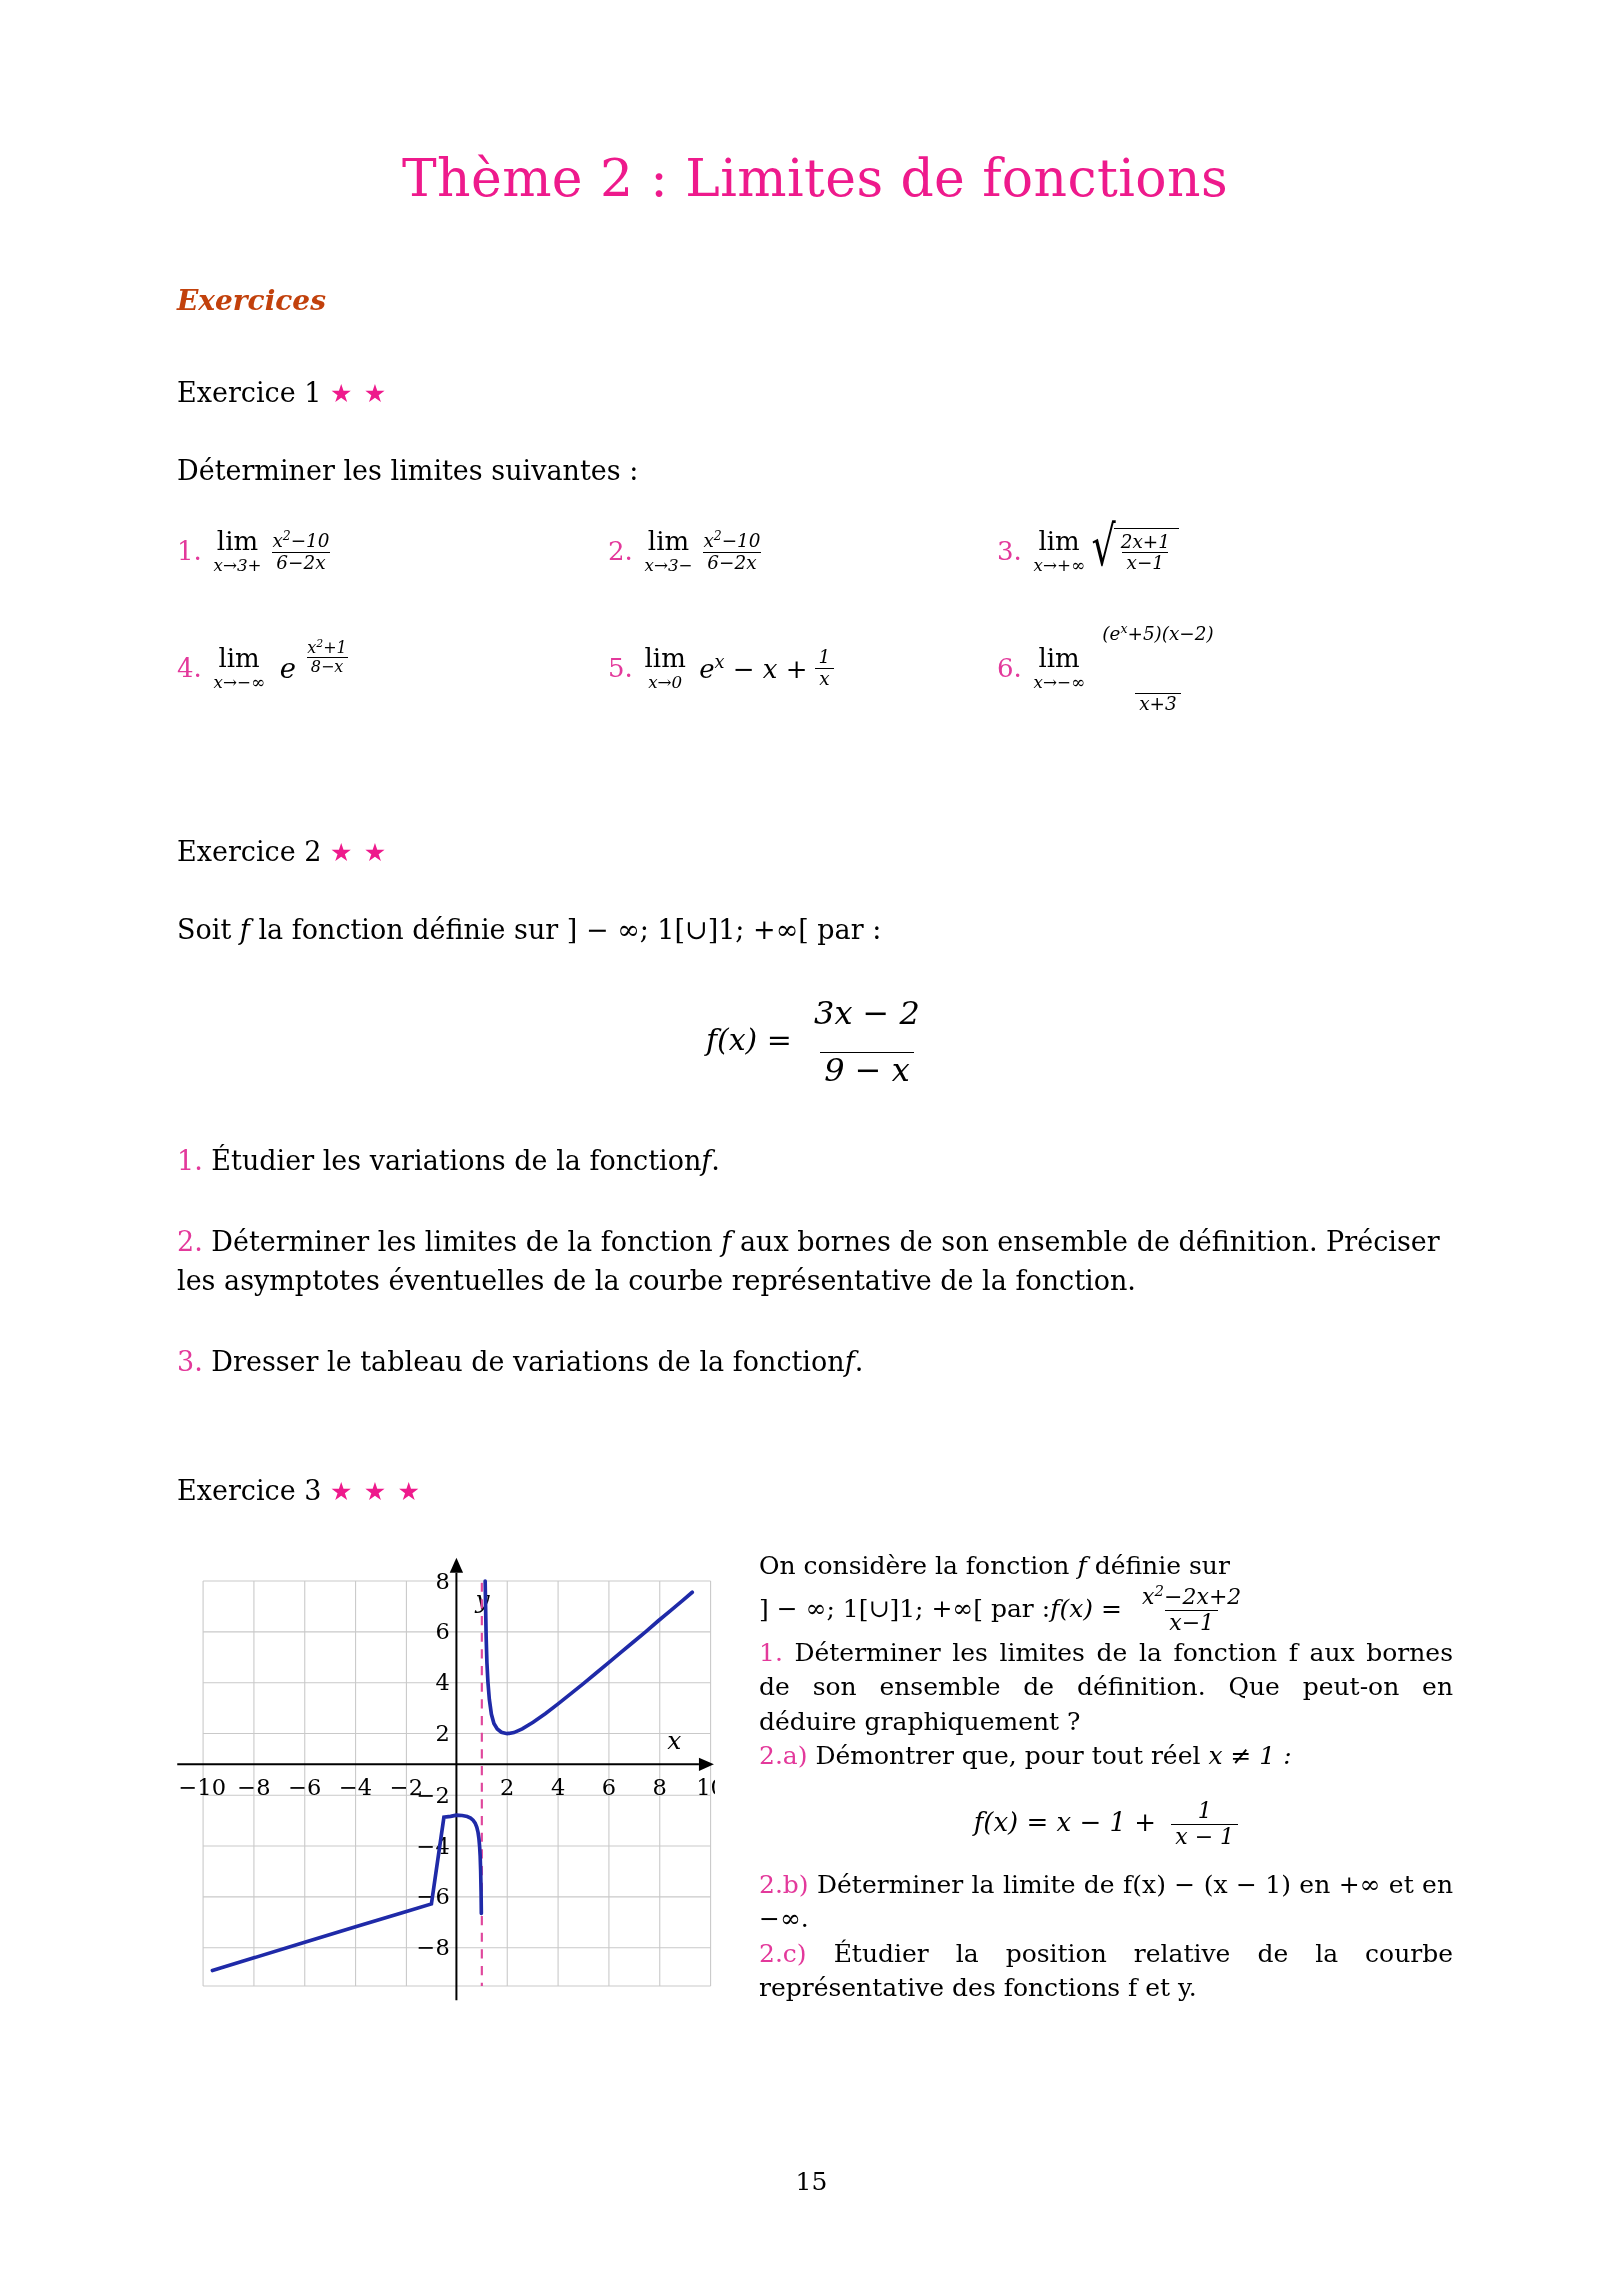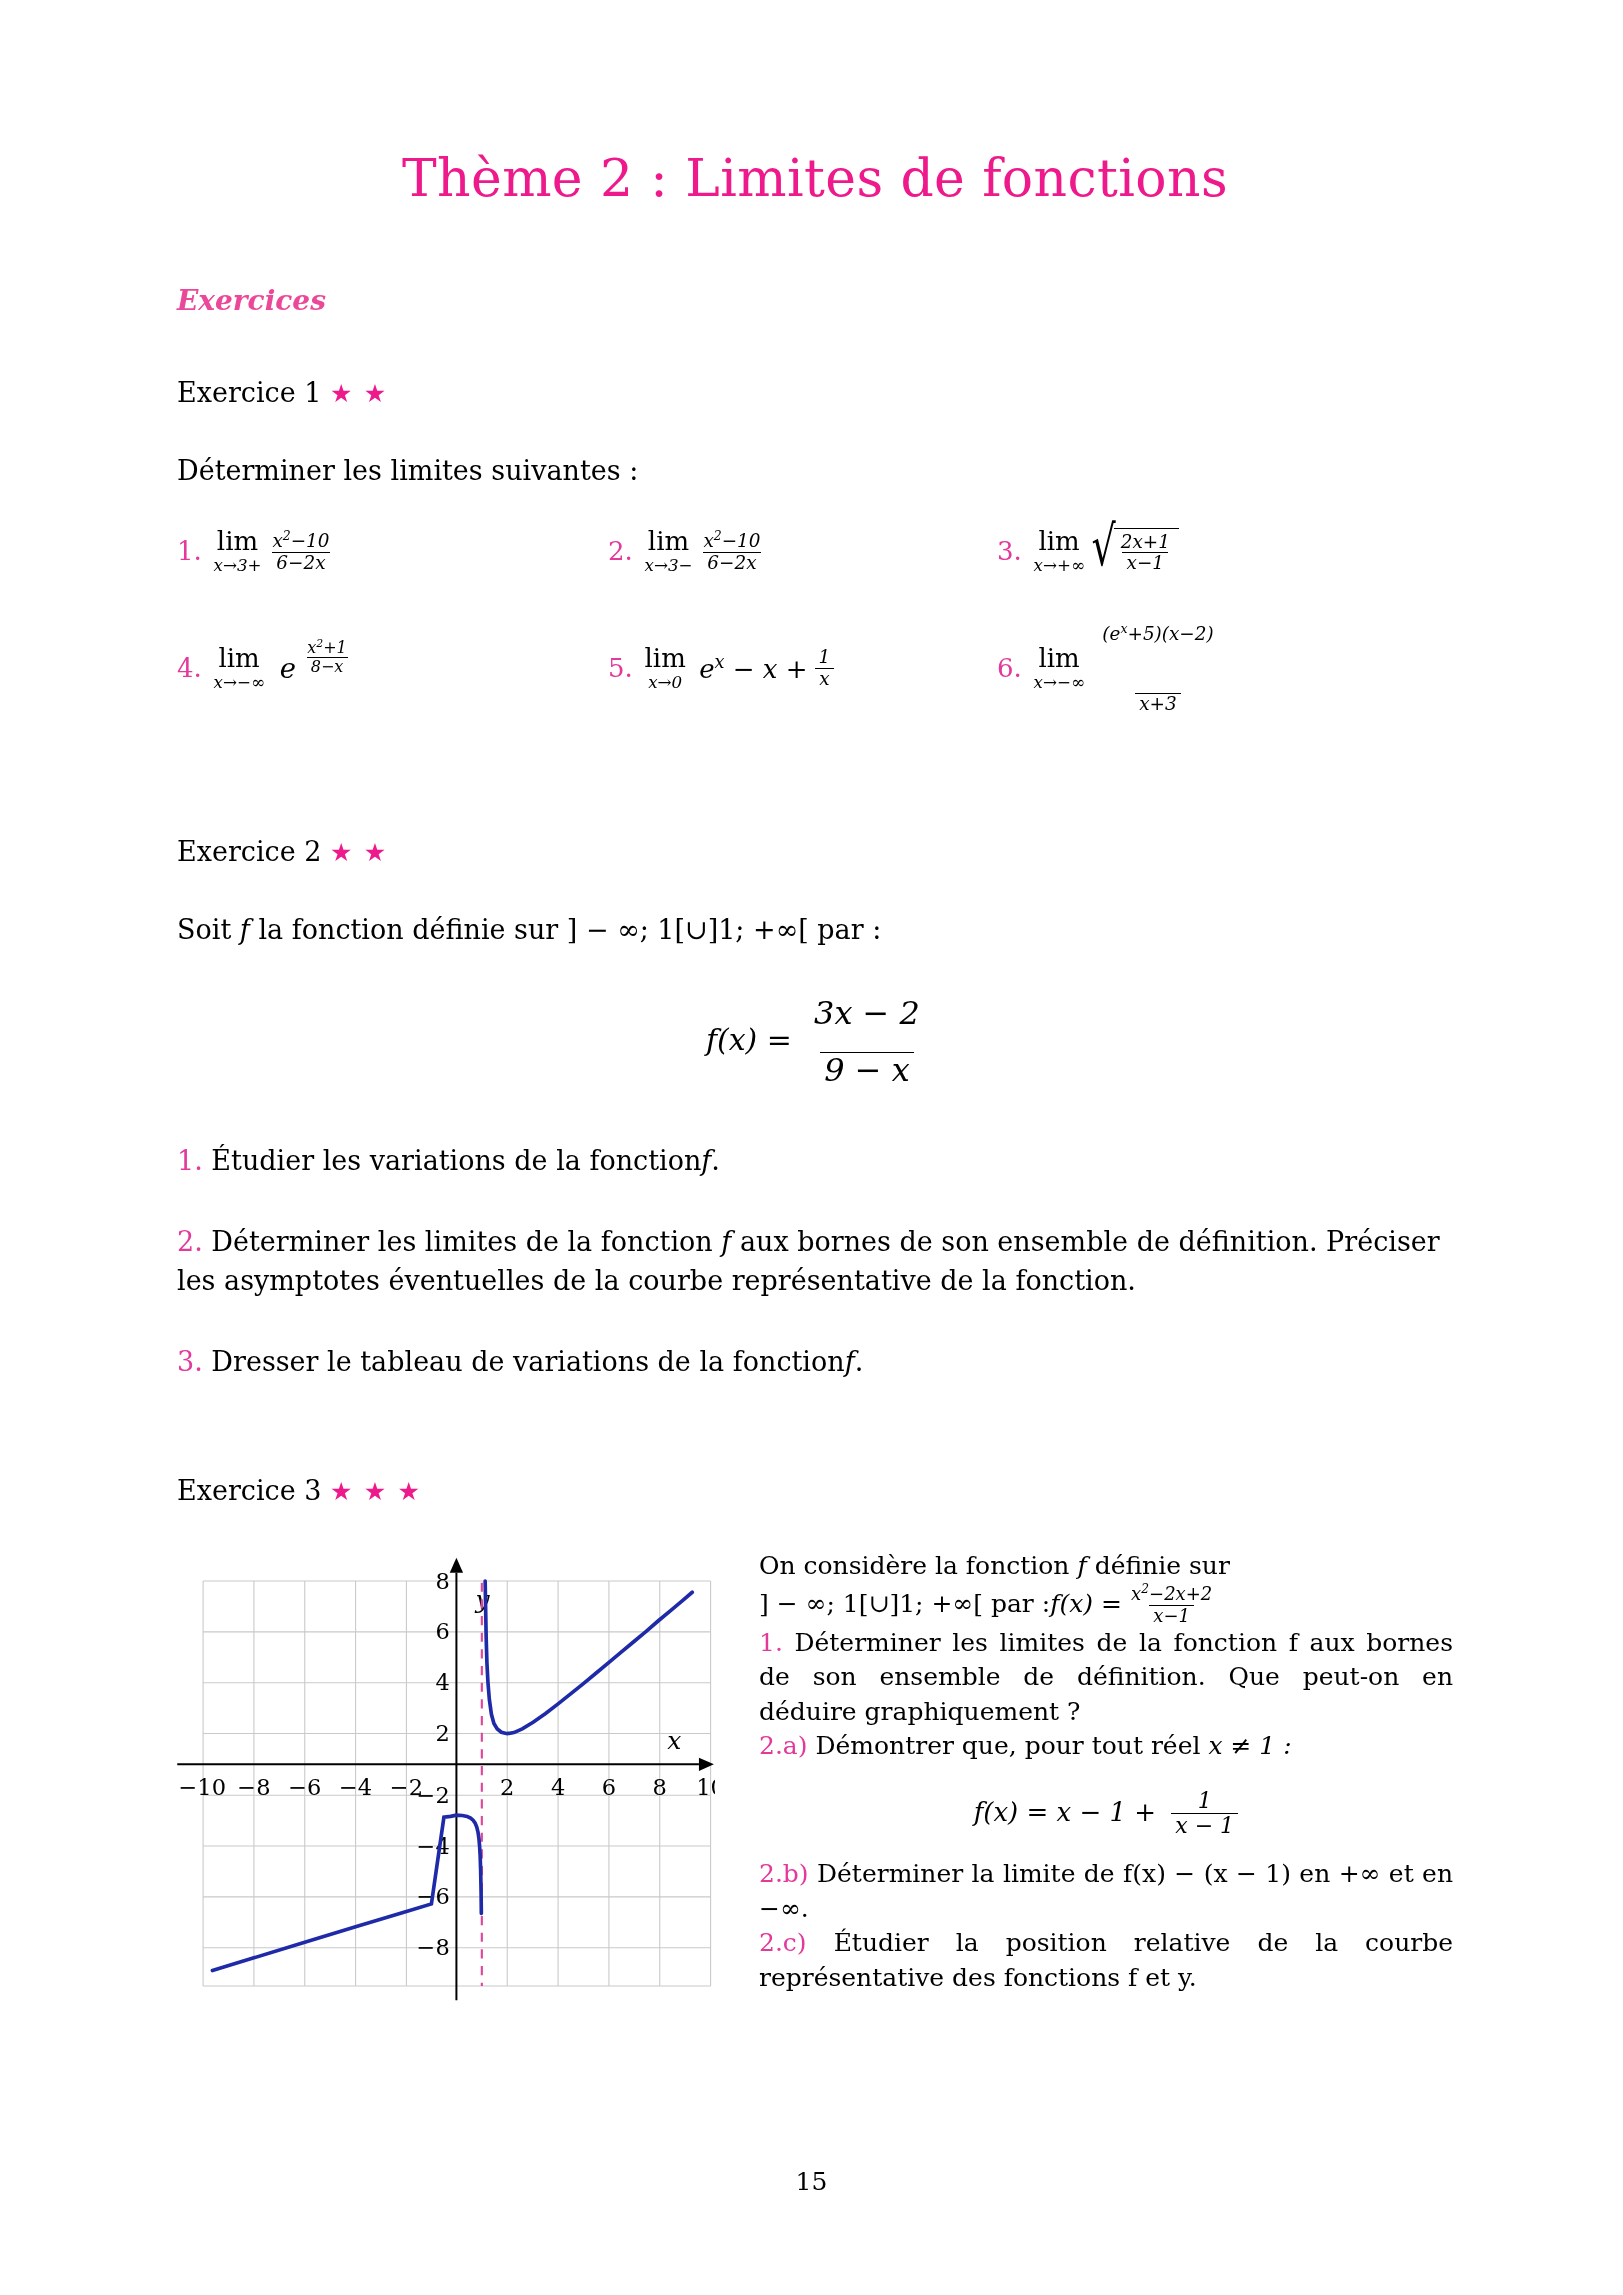--- a/index.html
+++ b/index.html
@@ -40,21 +40,21 @@
     padding-top: 152px;
     line-height: 1.0;
     font-family: "DejaVu Serif", "Liberation Serif", serif;
   }
 
   .section-heading {
     font-style: italic;
     font-weight: bold;
     font-size: 28px;
     margin-top: 80px;
-    color: #ec4899;
+    color: #c2410c;
   }
 
   .ex-head {
     font-size: 27px;
     margin-top: 60px;
   }
   .star {
     color: #ee1a8c;
     font-size: 25px;
     letter-spacing: 1.7px;
@@ -433,21 +433,21 @@
       <div class="ex3-text">
         <p>
           <span>On considère la fonction</span>
           <span class="mathit">f</span>
           <span>définie sur</span>
         </p>
         <p style="display:flex; align-items:center; flex-wrap:wrap;">
           <span>] − ∞; 1[∪]1; +∞[</span>&nbsp;
           <span>par :</span>
           <span class="mathit">f(x) =</span>
-          <span class="frac" style="font-size:18px; margin-left:5px;">
+          <span class="frac" style="font-size:22px; margin-left:16px;">
             <span class="top"><span class="mathit">x</span><span class="sup-up">2</span>−2<span class="mathit">x</span>+2</span>
             <span class="bot">x−1</span>
           </span>
         </p>
         <p>
           <span class="num">1.</span>
           <span>Déterminer les limites de la fonction f aux bornes de son ensemble de définition. Que peut-on en déduire graphiquement ?</span>
         </p>
         <p>
           <span class="num">2.a)</span>

